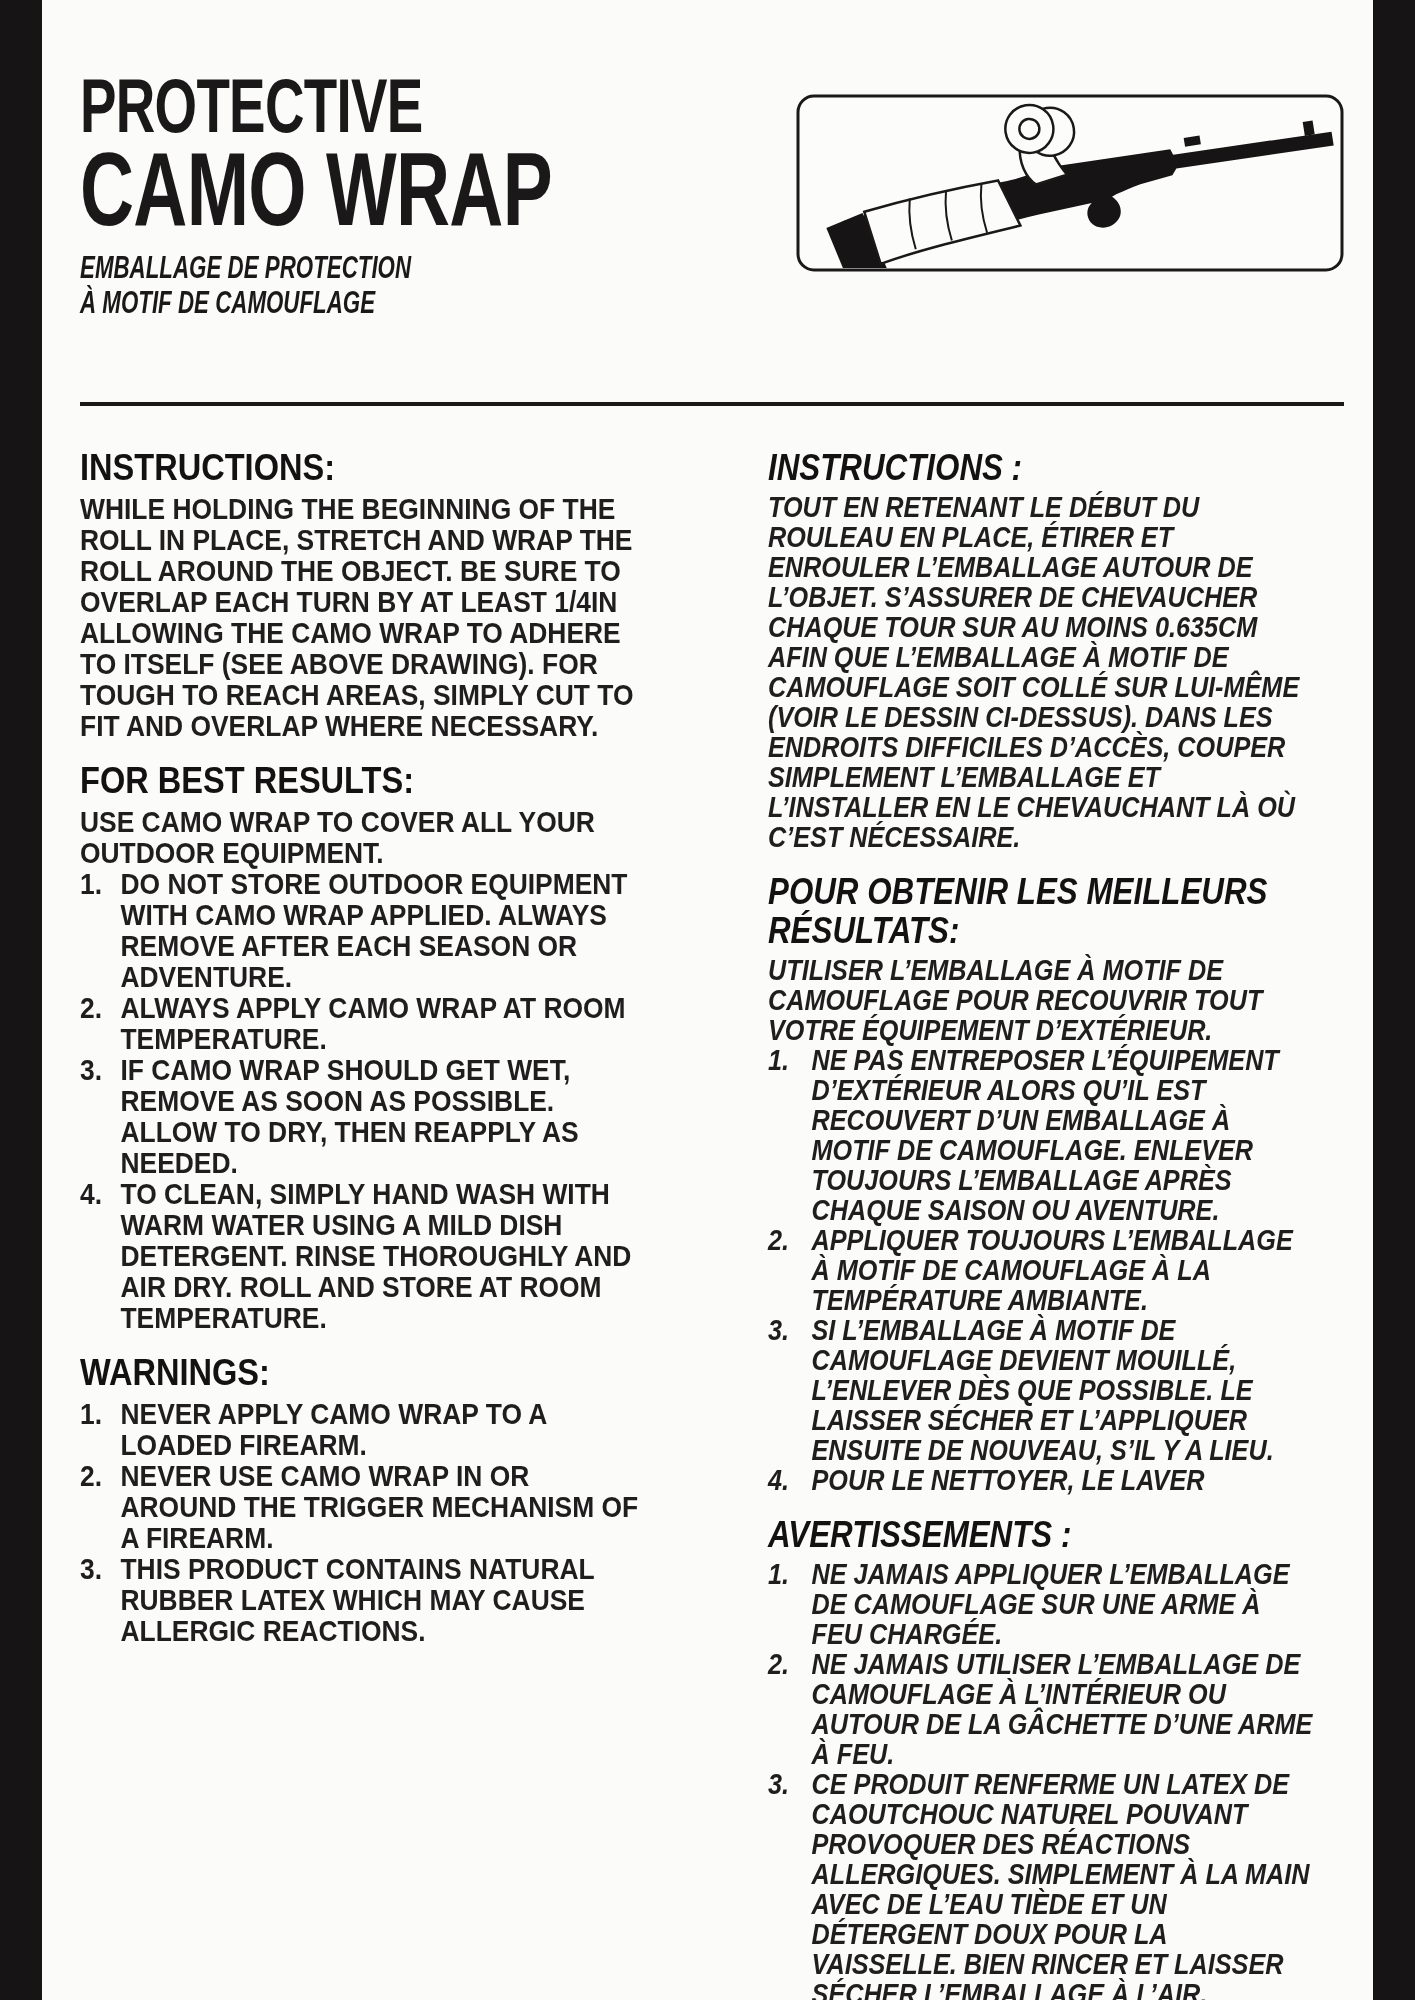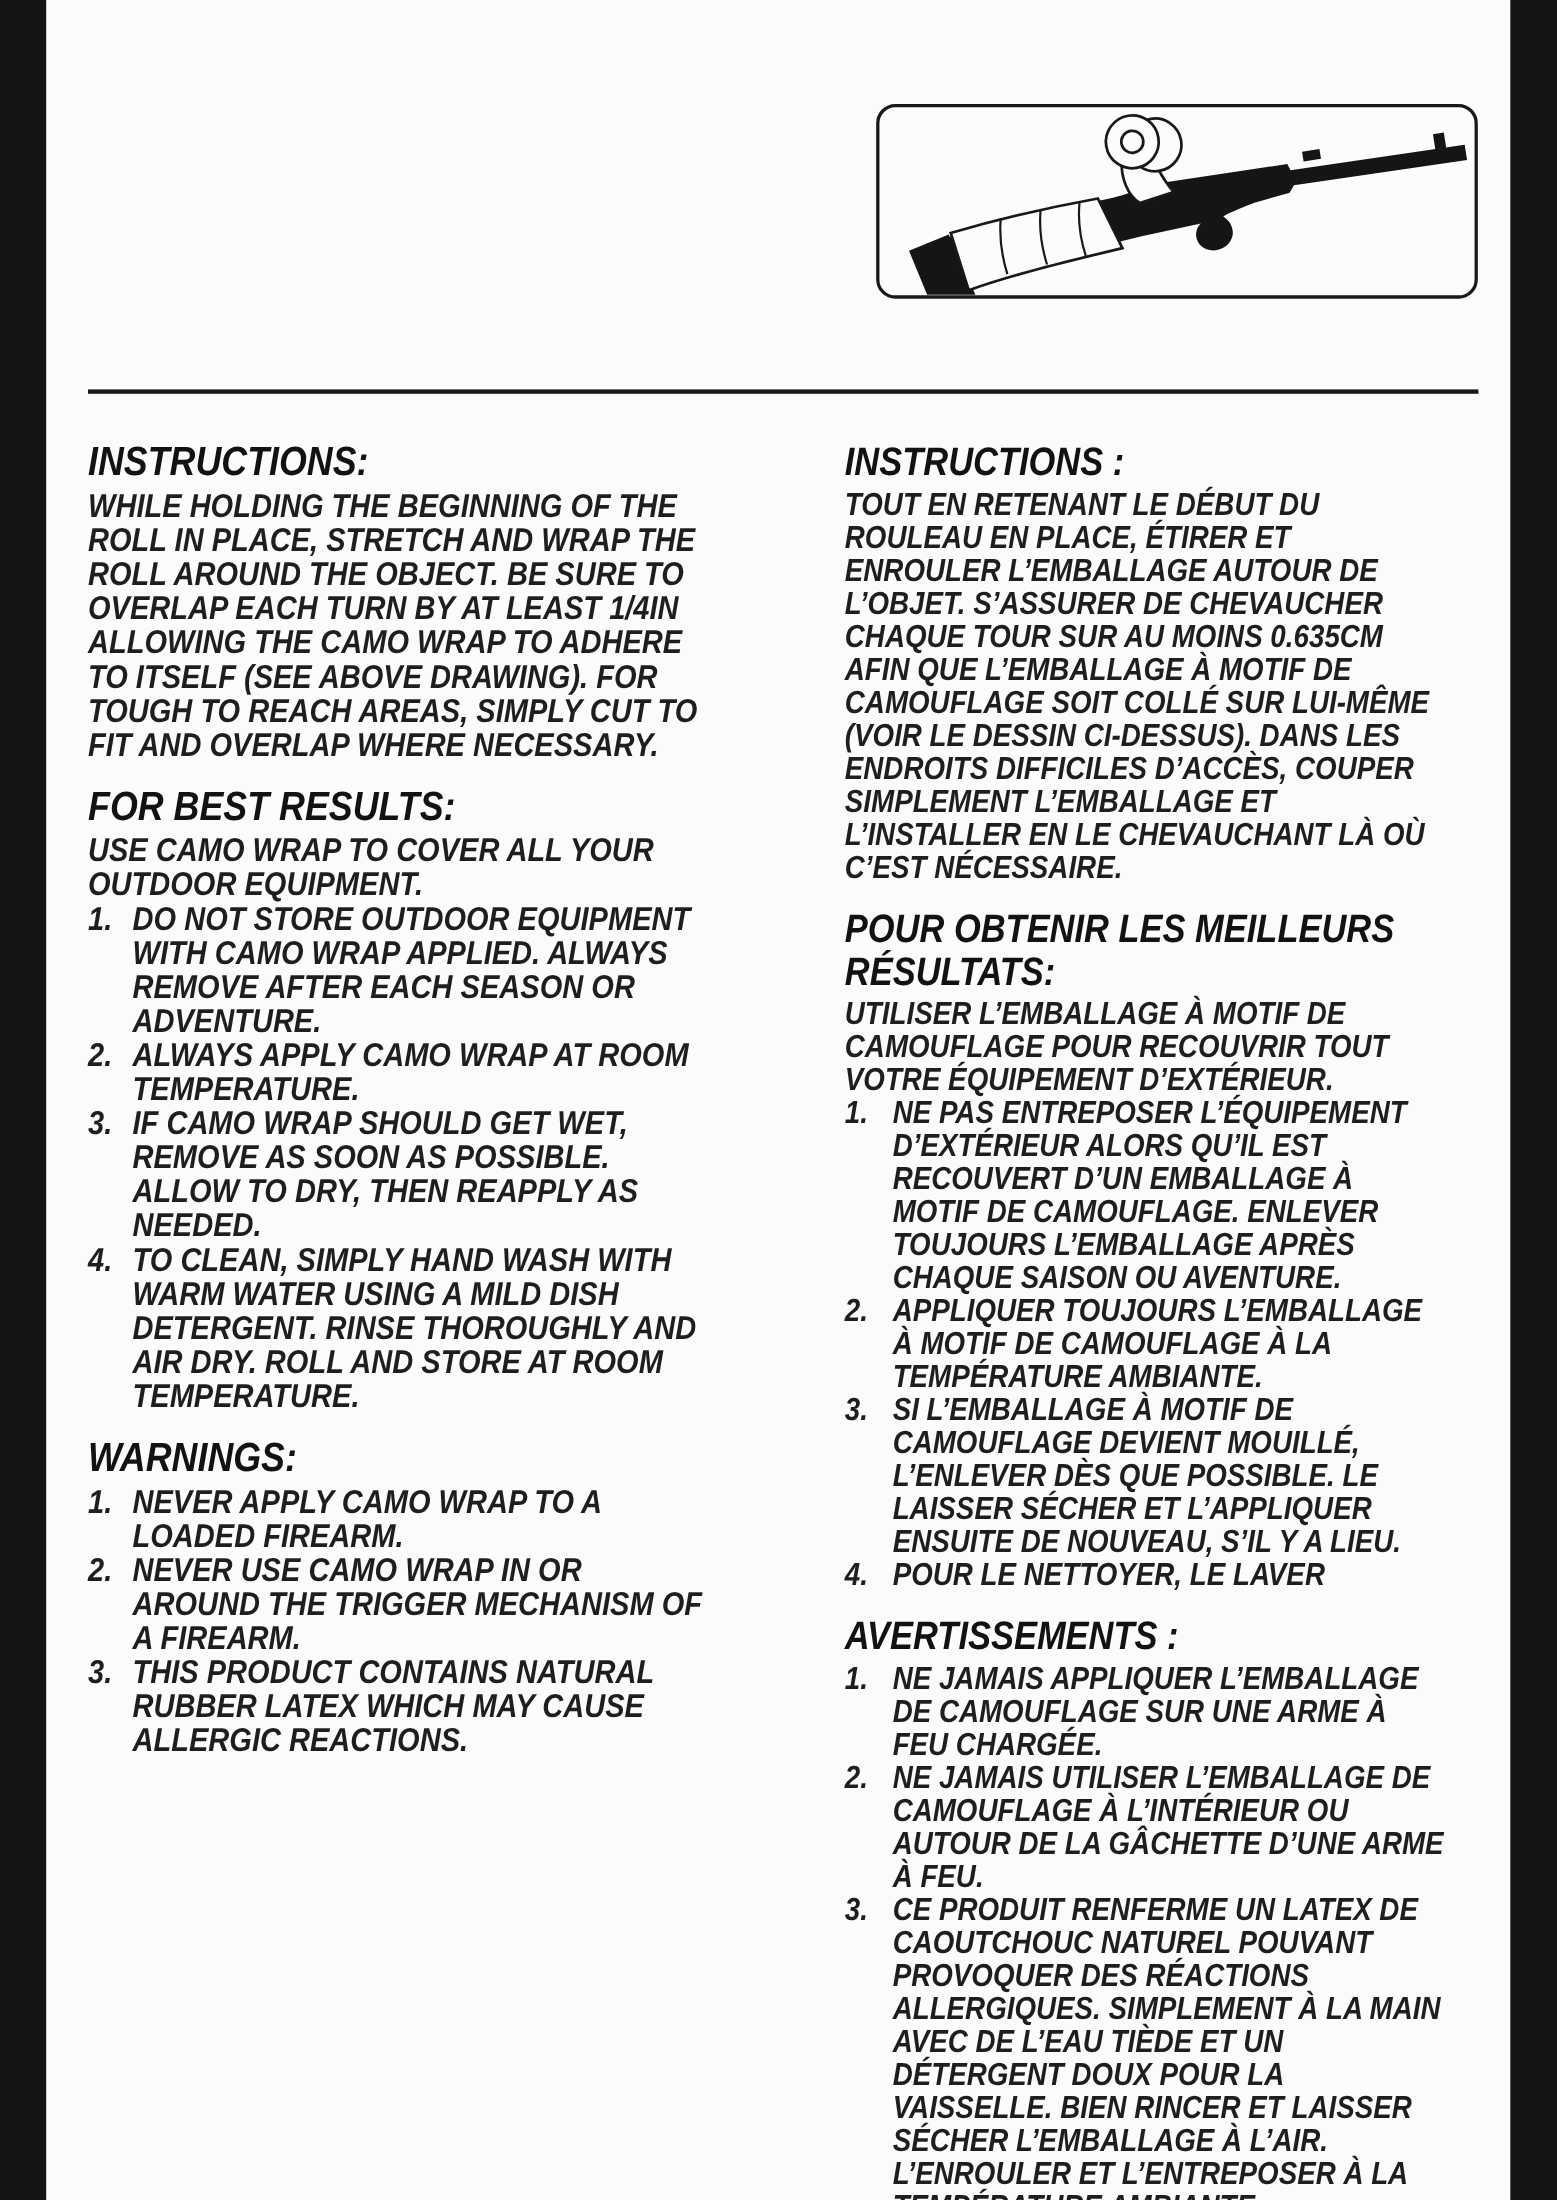--- a/index.html
+++ b/index.html
@@ -20,21 +20,21 @@
   .sq-title{transform:scaleX(0.72);width:730px;}
   .t1{font-size:76px;line-height:64px;font-weight:bold;letter-spacing:-1px;margin:0;color:#1b1819;}
   .t2{font-size:104px;line-height:98px;font-weight:bold;letter-spacing:-1px;margin:2px 0 0 0;color:#1b1819;}
   .sub{font-size:31px;line-height:35px;font-weight:bold;font-style:italic;margin:0;color:#1b1819;}
   .sub.first{margin-top:12px;}
   .drawing-box{flex:0 0 548px;width:548px;height:178px;margin:20px 0 0 auto;}
   
   .rule{border:none;border-top:4px solid #1b1819;margin:82px 0 0 0;width:100%;}
   
   .cols{display:flex;margin-top:42px;align-items:flex-start;}
-  .col{min-width:0;font-style:italic;}
+  .col{min-width:0;}
   .col-en{flex:0 0 570px;width:570px;}
   .col-fr{flex:0 0 545px;width:545px;margin-left:118px;font-style:italic;}
   .sq-en{transform:scaleX(0.88);width:648px;}
   .sq-fr{transform:scaleX(0.87);width:627px;}
   .col h2{font-weight:bold;margin:20px 0 5px 0;color:#141112;}
   .col .sq > h2:first-child{margin-top:0;}
   .col-en h2{font-size:37px;line-height:40px;}
   .col-fr h2{font-size:36px;line-height:39px;font-style:italic;}
   .col p{margin:0;font-weight:bold;}
   .col-en p,.col-en li{font-size:30px;line-height:31px;}
@@ -47,20 +47,28 @@
 </style>
 </head>
 <body>
 
 <div class="edge-bar left"></div>
 <div class="edge-bar right"></div>
 
 <div class="content">
 
   <header class="masthead">
+    <div class="titles">
+      <div class="sq sq-title">
+        <h1 class="t1">PROTECTIVE</h1>
+        <h1 class="t2">CAMO WRAP</h1>
+        <p class="sub first">EMBALLAGE DE PROTECTION</p>
+        <p class="sub">À MOTIF DE CAMOUFLAGE</p>
+      </div>
+    </div>
     <figure class="drawing-box" style="margin-block:20px 0;margin-inline:auto 0;">
       <svg width="548" height="178" viewBox="0 0 548 178">
         <defs>
           <clipPath id="boxclip">
               <rect x="4" y="4" width="540" height="170" rx="14"></rect>
             </clipPath>
         </defs>
         <rect x="2" y="2" width="544" height="174" rx="16" fill="#fcfcfb" stroke="#1b1819" stroke-width="3"></rect>
         <g clip-path="url(#boxclip)">
           <g transform="rotate(-9 270 100)">

